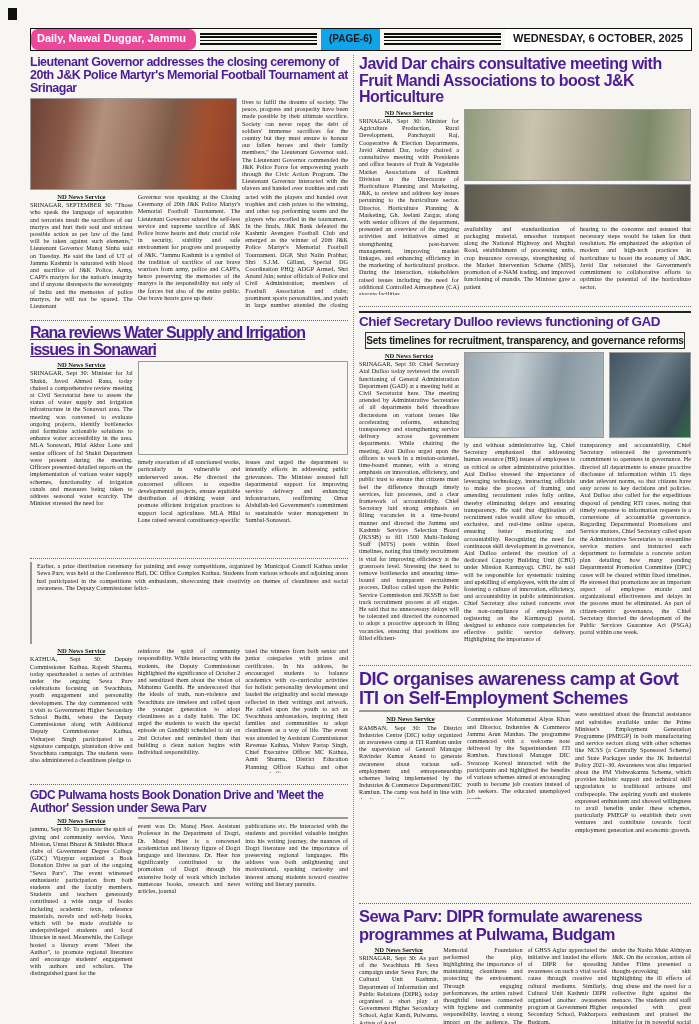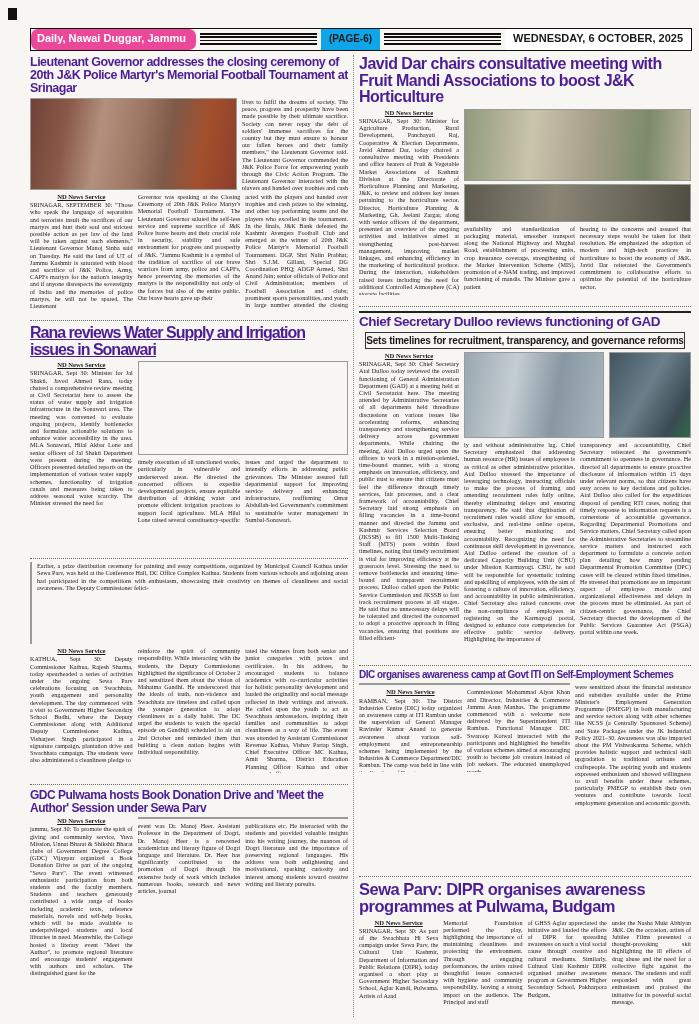--- a/index.html
+++ b/index.html
@@ -27,21 +27,21 @@
   .article + .article{border-top:1px dotted #666;margin-top:11px;padding-top:3px;}
 
   
   .h{font-family:"Liberation Sans",sans-serif;font-weight:bold;text-align:left;
      color:#4c1d95;letter-spacing:-0.5px;line-height:1.04;margin:1px 0 3px 0;}
   .h-a1{font-size:12.5px;}
   .h-a2{font-size:16px;}
   .h-a3{font-size:13.5px;white-space:nowrap;border-top:2px solid #222;padding-top:2px;}
   .h-a4{font-size:16px;letter-spacing:-1px;text-decoration:underline;}
   .h-a5{font-size:11.5px;}
-  .h-a6{font-size:10px;}
+  .h-a6{font-size:18px;}
   .h-a7{font-size:16.5px;}
   .h-a8{font-size:12px;}
   .sub{font-family:"Liberation Sans",sans-serif;font-weight:bold;font-size:10px;text-align:center;
        border:1px solid #333;padding:2px 0;margin:2px 6px 3px 6px;letter-spacing:-0.2px;}
 
   
   .body{font-size:6.2px;line-height:7.2px;text-align:justify;overflow:hidden;}
   .row{display:flex;gap:5px;}
   .c{flex:1;overflow:hidden;}
   .byline{font-weight:bold;text-align:center;text-decoration:underline;font-size:6.6px;margin-bottom:1px;}
@@ -211,21 +211,21 @@
                 <span>RAMBAN, Sept 30: The District Industries Centre (DIC) today organized an awareness camp at ITI Ramban under the supervision of General Manager Ravinder Kumar Anand to generate awareness about various self-employment and entrepreneurship schemes being implemented by the Industries &amp; Commerce Department/DIC Ramban. The camp was held in line with the directions of Deputy</span>
               </div>
               <div class="c body"><span>Commissioner Mohammad Alyas Khan and Director, Industries &amp; Commerce Jammu Arun Manhas. The programme commenced with a welcome note delivered by the Superintendent ITI Ramban. Functional Manager DIC Swaroop Kotwal interacted with the participants and highlighted the benefits of various schemes aimed at encouraging youth to become job creators instead of job seekers. The educated unemployed youth</span></div>
             </div>
           </div>
           <div class="c body" style="max-width:116px;"><span>were sensitized about the financial assistance and subsidies available under the Prime Minister's Employment Generation Programme (PMEGP) in both manufacturing and service sectors along with other schemes like NCSS (a Centrally Sponsored Scheme) and State Packages under the JK Industrial Policy 2021–30. Awareness was also imparted about the PM Vishwakarma Scheme, which provides holistic support and technical skill upgradation to traditional artisans and craftspeople. The aspiring youth and students expressed enthusiasm and showed willingness to avail benefits under these schemes, particularly PMEGP to establish their own ventures and contribute towards local employment generation and economic growth.</span></div>
         </div>
       </section>
 
       <section class="article">
-        <h2 class="h h-a7">Sewa Parv: DIPR organises awareness programmes at Pulwama, Budgam</h2>
+        <h2 class="h h-a7">Sewa Parv: DIPR formulate awareness programmes at Pulwama, Budgam</h2>
         <div class="row" style="height:98px;">
           <div class="c body">
             <div class="byline">ND News Service</div>
             <span>SRINAGAR, Sept 30: As part of the Swachhata Hi Seva campaign under Sewa Parv, the Cultural Unit Kashmir, Department of Information and Public Relations (DIPR), today organised a short play at Government Higher Secondary School, Aglar Kandi, Pulwama. Artists of Azad</span>
           </div>
           <div class="c body"><span>Memorial Foundation performed the play, highlighting the importance of maintaining cleanliness and protecting the environment. Through engaging performances, the artists raised thoughtful issues connected with hygiene and community responsibility, leaving a strong impact on the audience. The Principal and staff</span></div>
           <div class="c body"><span>of GHSS Aglar appreciated the initiative and lauded the efforts of DIPR for spreading awareness on such a vital social cause through creative and cultural mediums. Similarly, Cultural Unit Kashmir DIPR organised another awareness program at Government Higher Secondary School, Pakharpora Budgam,</span></div>
           <div class="c body"><span>under the Nasha Mukt Abhiyan J&amp;K. On the occasion, artists of Jubilee Films presented a thought-provoking skit highlighting the ill effects of drug abuse and the need for a collective fight against the menace. The students and staff responded with great enthusiasm and praised the initiative for its powerful social message.</span></div>
         </div>
       </section>

